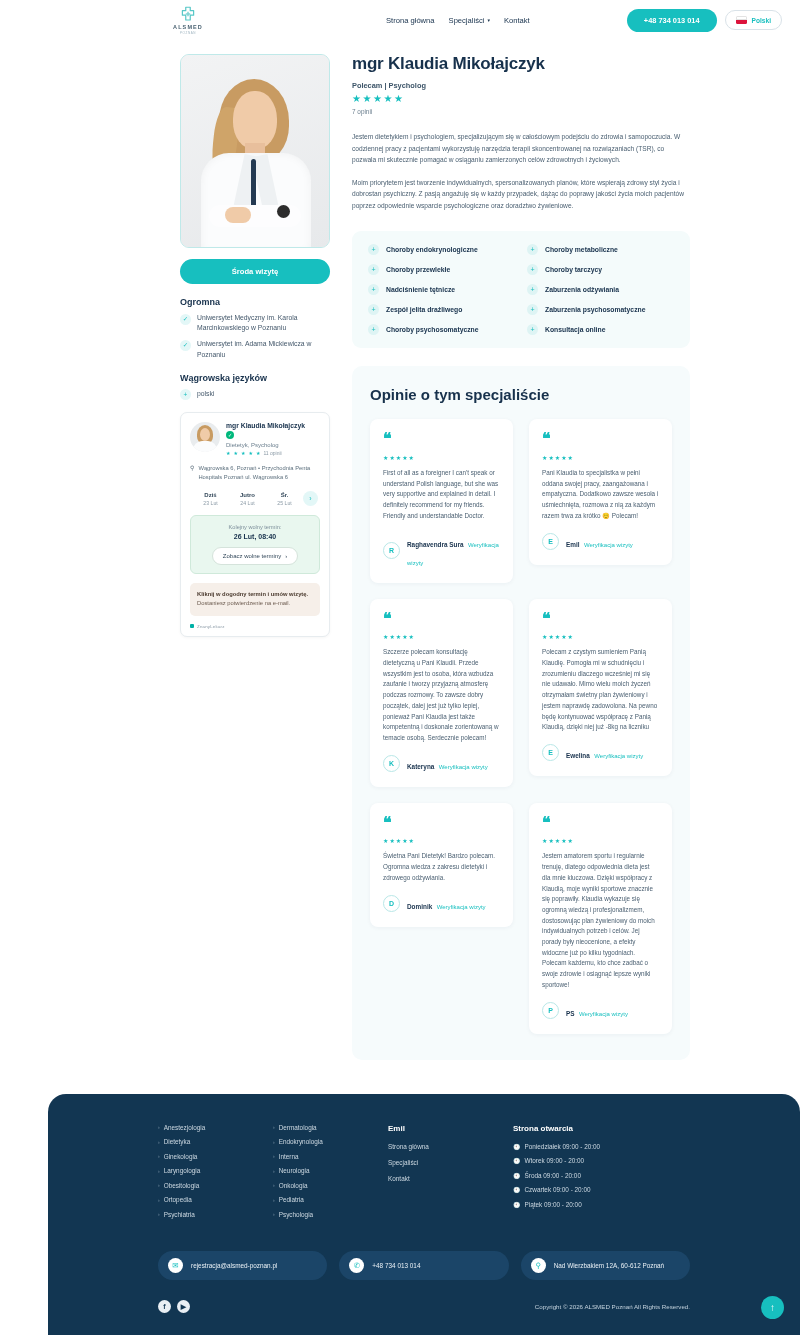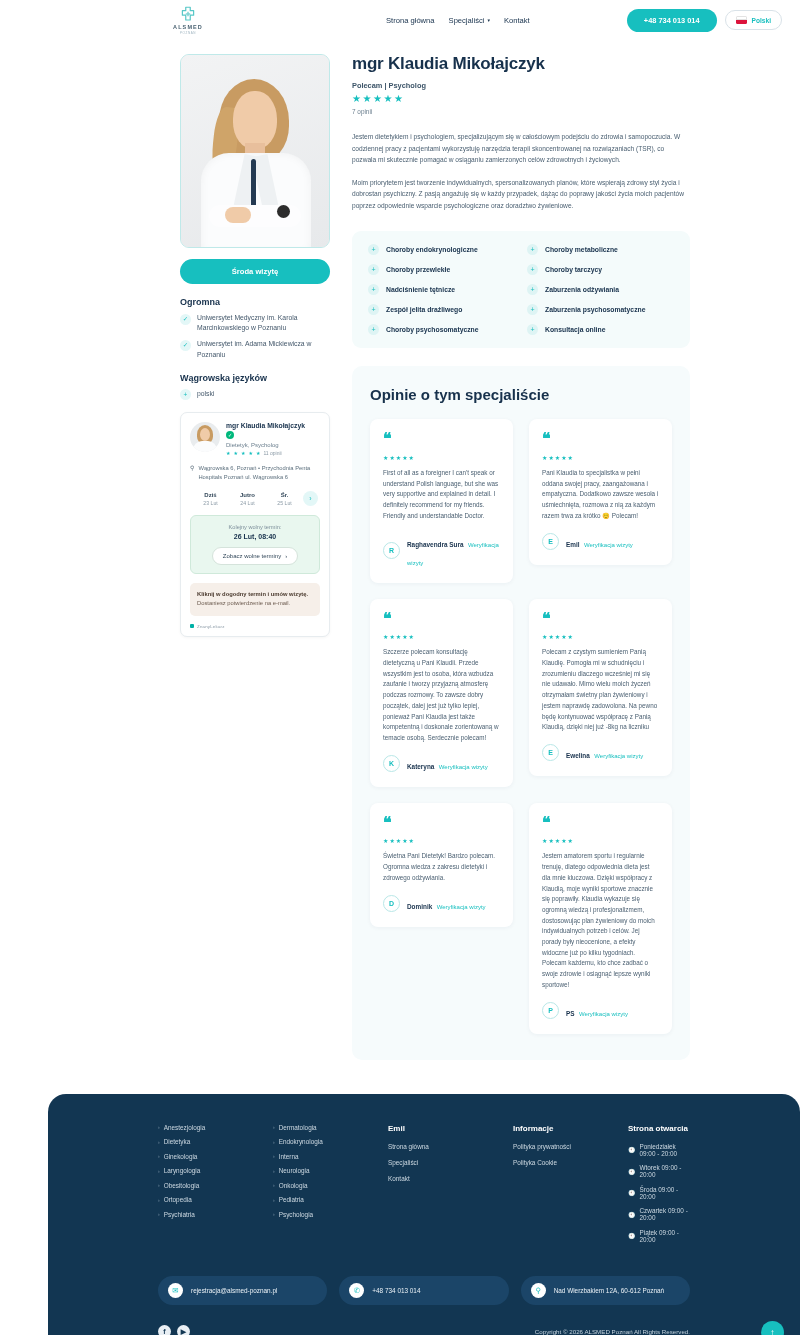--- a/index.html
+++ b/index.html
@@ -593,25 +593,20 @@
           </div>
       </div>
 
       <div class="fc fc3">
         <div class="f-title">Emil</div>
         <a class="f-plain" href="#">Strona główna</a>
         <a class="f-plain" href="#">Specjaliści</a>
         <a class="f-plain" href="#">Kontakt</a>
       </div>
 
-      <div class="fc fc4">
-        <div class="f-title">Informacje</div>
-        <a class="f-plain" href="#">Polityka prywatności</a>
-        <a class="f-plain" href="#">Polityka Cookie</a>
-      </div>
 
       <div class="fc fc5">
         <div class="f-title">Strona otwarcia</div>
         <div class="f-li">
             <span class="f-clock">🕘</span>
             <span>Poniedziałek 09:00 - 20:00</span>
           </div>
         <div class="f-li">
             <span class="f-clock">🕘</span>
             <span>Wtorek 09:00 - 20:00</span>

